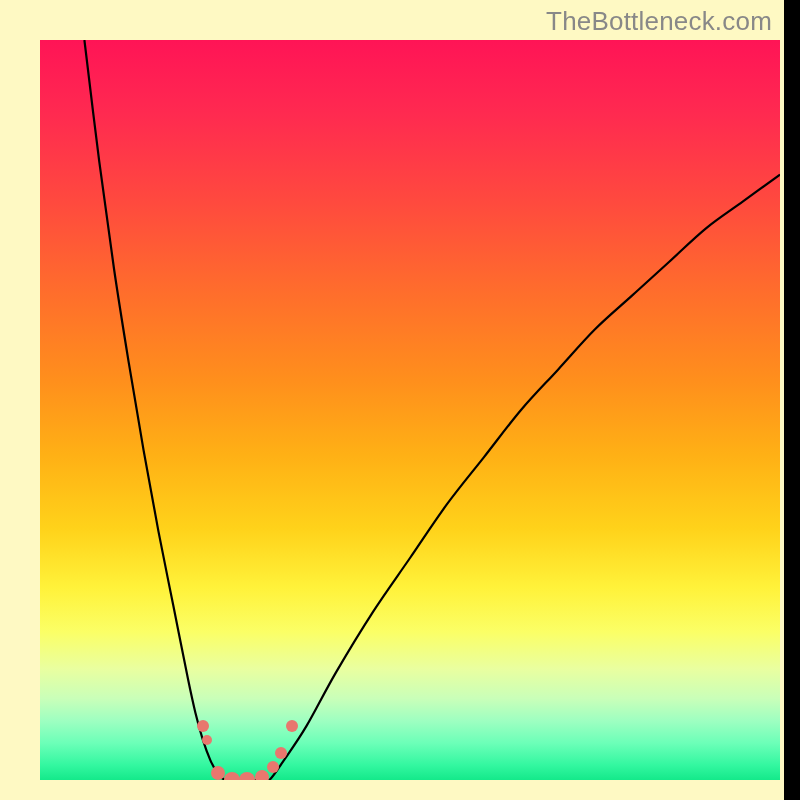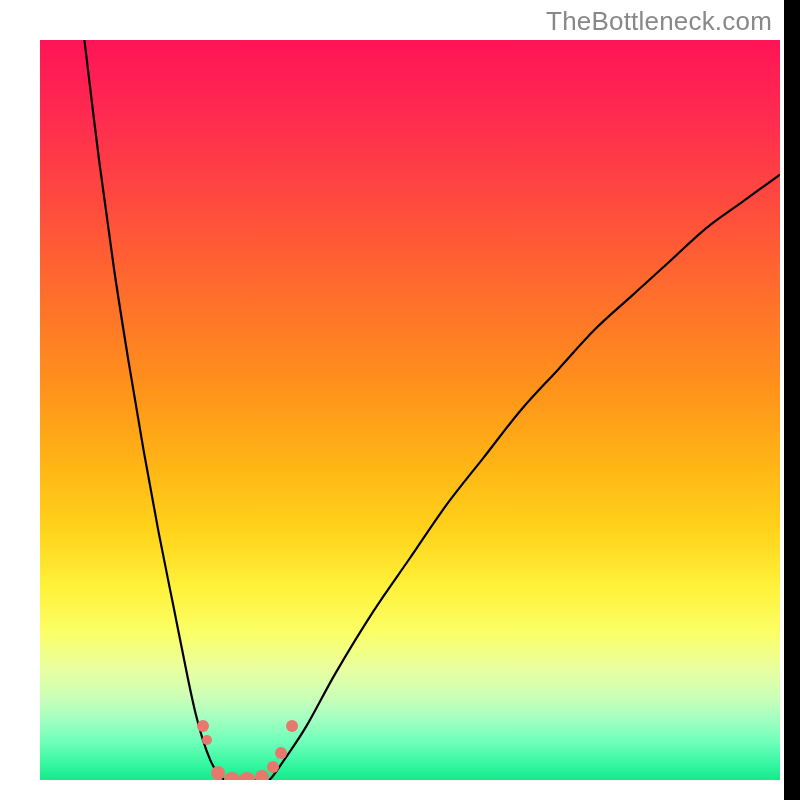--- a/index.html
+++ b/index.html
@@ -9,21 +9,21 @@
     height: 800px;
     background: #000;
     overflow: hidden;
   }
   .frame {
     position: absolute;
     left: 0;
     top: 0;
     width: 784px;
     height: 800px;
-    background: #ffffff;
+    background: #fef9c3;
   }
   .plot-area {
     position: absolute;
     left: 40px;
     top: 40px;
     width: 740px;
     height: 740px;
     overflow: hidden;
   }
   

